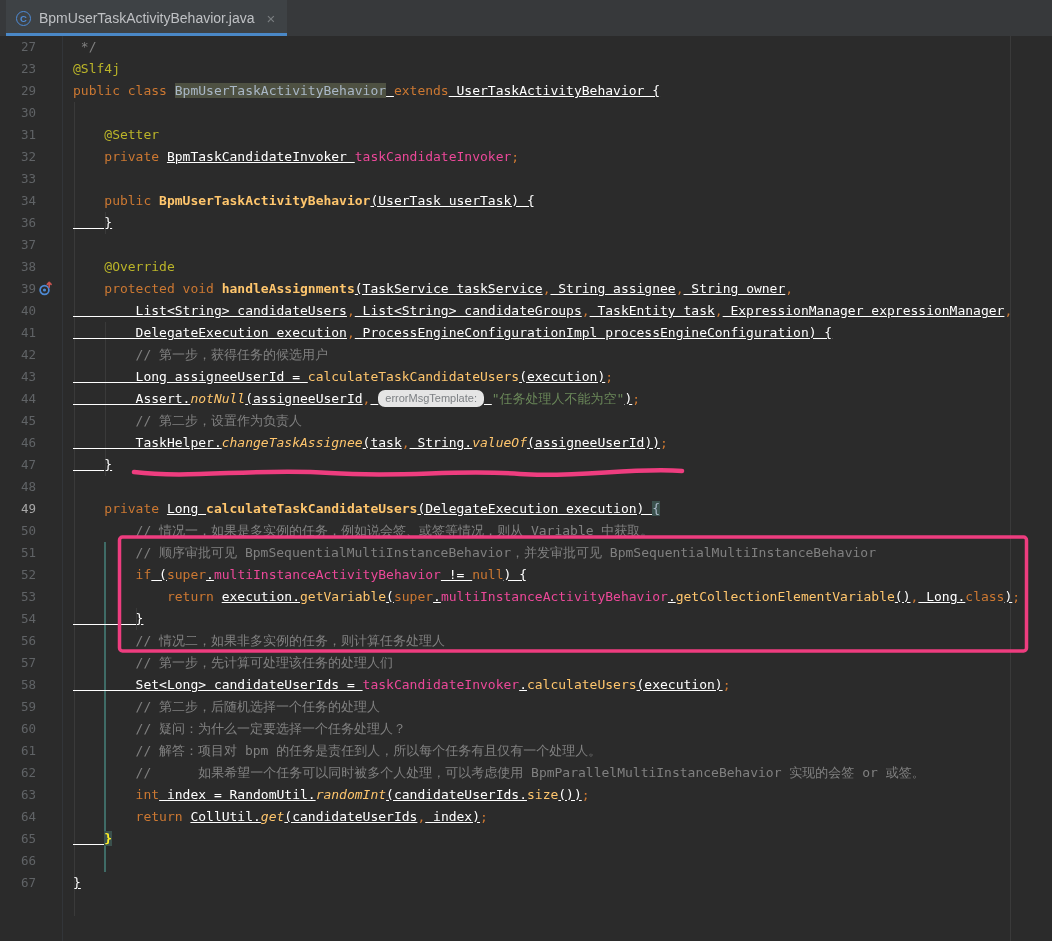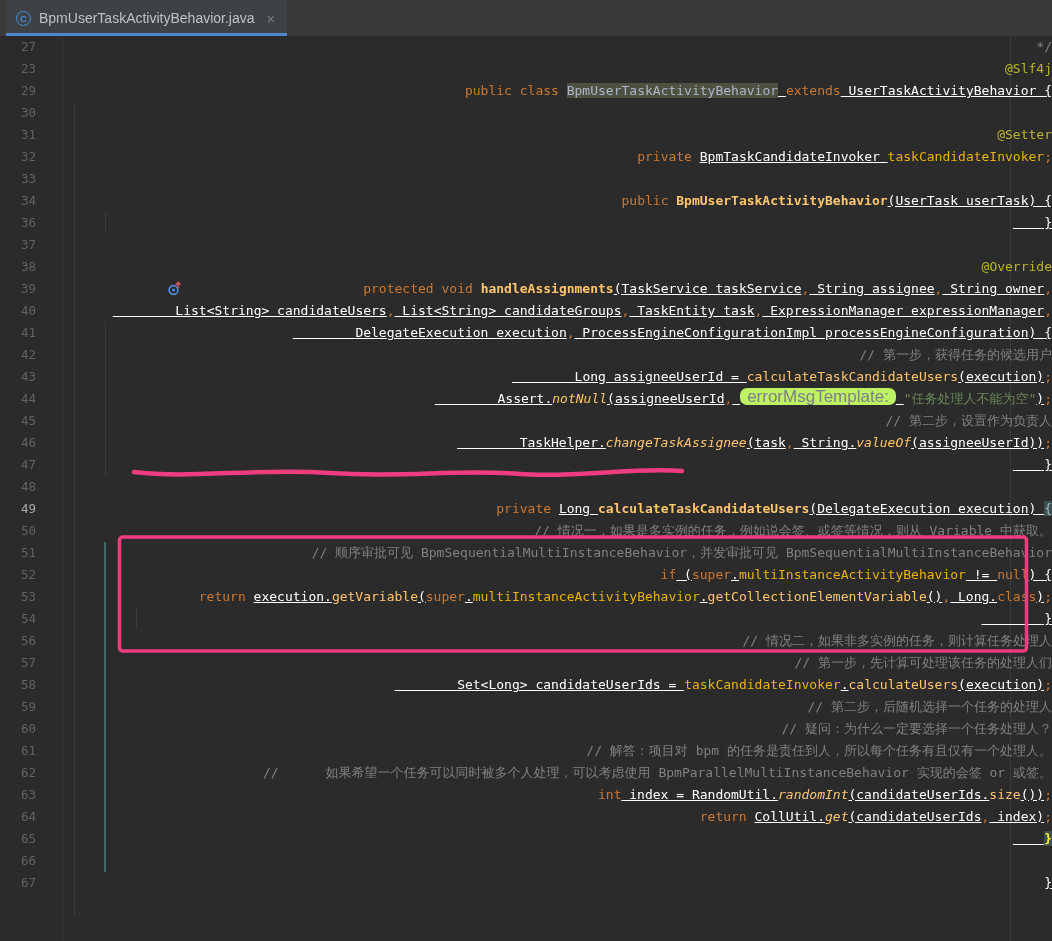--- a/index.html
+++ b/index.html
@@ -15,41 +15,41 @@
   .cicon{width:15px;height:15px;border:1.6px solid #4F8CD6;border-radius:50%;
          display:flex;align-items:center;justify-content:center;flex:none;
          color:#4F8CD6;font-size:9.5px;font-weight:bold;box-sizing:border-box;}
   .close{color:#7A7E81;font-size:15px;margin-left:4px;line-height:1;}
   
   .editor{position:relative;height:905px;}
   .vguide{position:absolute;width:1px;background:#3A3A3A;z-index:0;}
   .vguide.sep{background:#323539;}
   .vguide.teal{background:#3F6B66;width:2px;}
   .rows{position:relative;z-index:1;}
-  .row{display:flex;height:22px;line-height:22px;font-size:13px;justify-content:space-between;}
+  .row{display:flex;height:22px;line-height:22px;font-size:13px;}
   .ln{width:36px;text-align:right;color:#606366;flex:none;font-size:12.5px;}
   .ln.cur{color:#A7A7A7;}
   .gicon{width:26px;flex:none;position:relative;}
   .code{white-space:pre;padding-left:11px;color:#A9B7C6;}
   
   .tk-kw{color:#CC7832;}
   .tk-def{color:#FFC66D;font-weight:bold;}
   .tk-call{color:#FFC66D;}
   .tk-scall{color:#FFC66D;font-style:italic;}
-  .tk-fld{color:#eab308;}
+  .tk-fld{color:#ec4899;}
   .tk-str{color:#6A8759;}
   .tk-com{color:#808080;}
   .tk-ann{color:#BBB529;}
   .tk-txt{color:#ffffff;text-decoration:underline;}
   .tk-pun{color:#CC7832;}
   .tk-hl{color:#A9B7C6;background:#4E5142;}
   .tk-brace{color:#A9B7C6;background:#3B514D;}
   .tk-bracey{color:#FFEF28;background:#3B514D;font-weight:bold;}
-  .tk-inlay{display:inline-block;background:#bef264;color:#7D8084;border-radius:7px;
-            font-family:"Liberation Sans",sans-serif;font-size:17px;line-height:15px;
+  .tk-inlay{display:inline-block;background:#e5e5e5;color:#7D8084;border-radius:7px;
+            font-family:"Liberation Sans",sans-serif;font-size:11px;line-height:15px;
             padding:1px 7px;vertical-align:1px;}
   
   .overlay{position:absolute;left:0;top:0;pointer-events:none;z-index:5;}
 </style>
 </head>
 <body>
 
 <div>
 
   <div class="tabbar">

